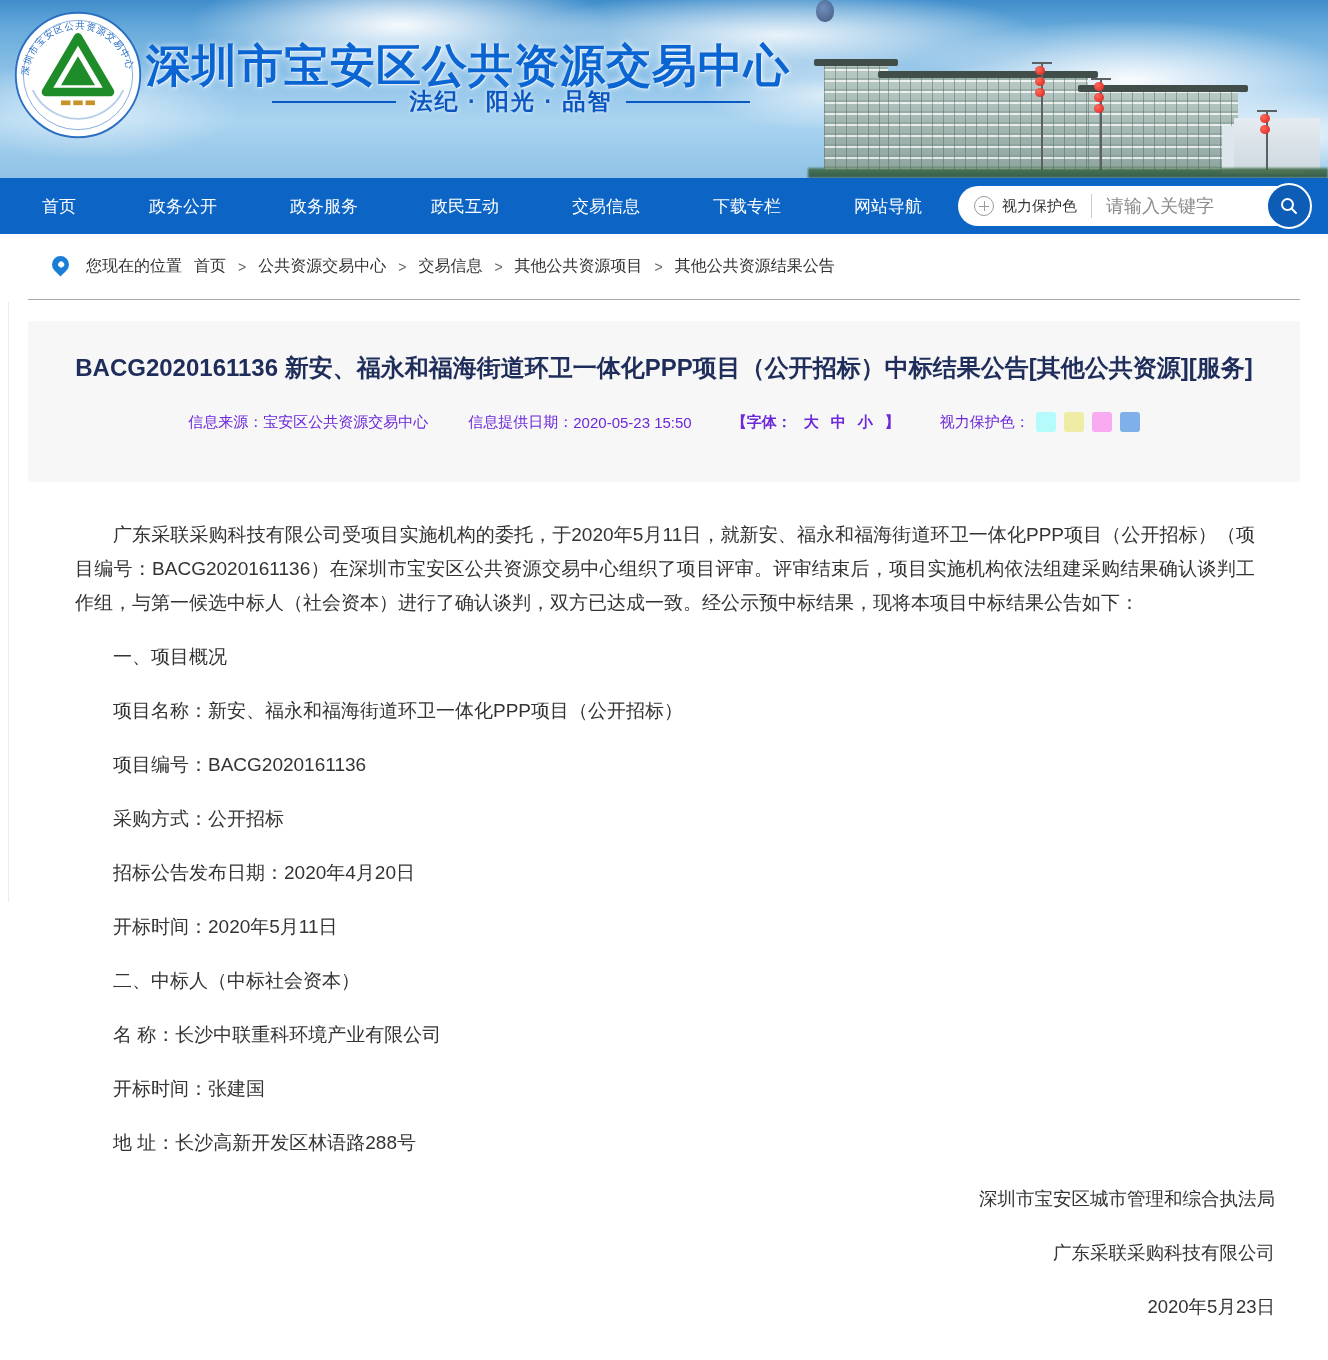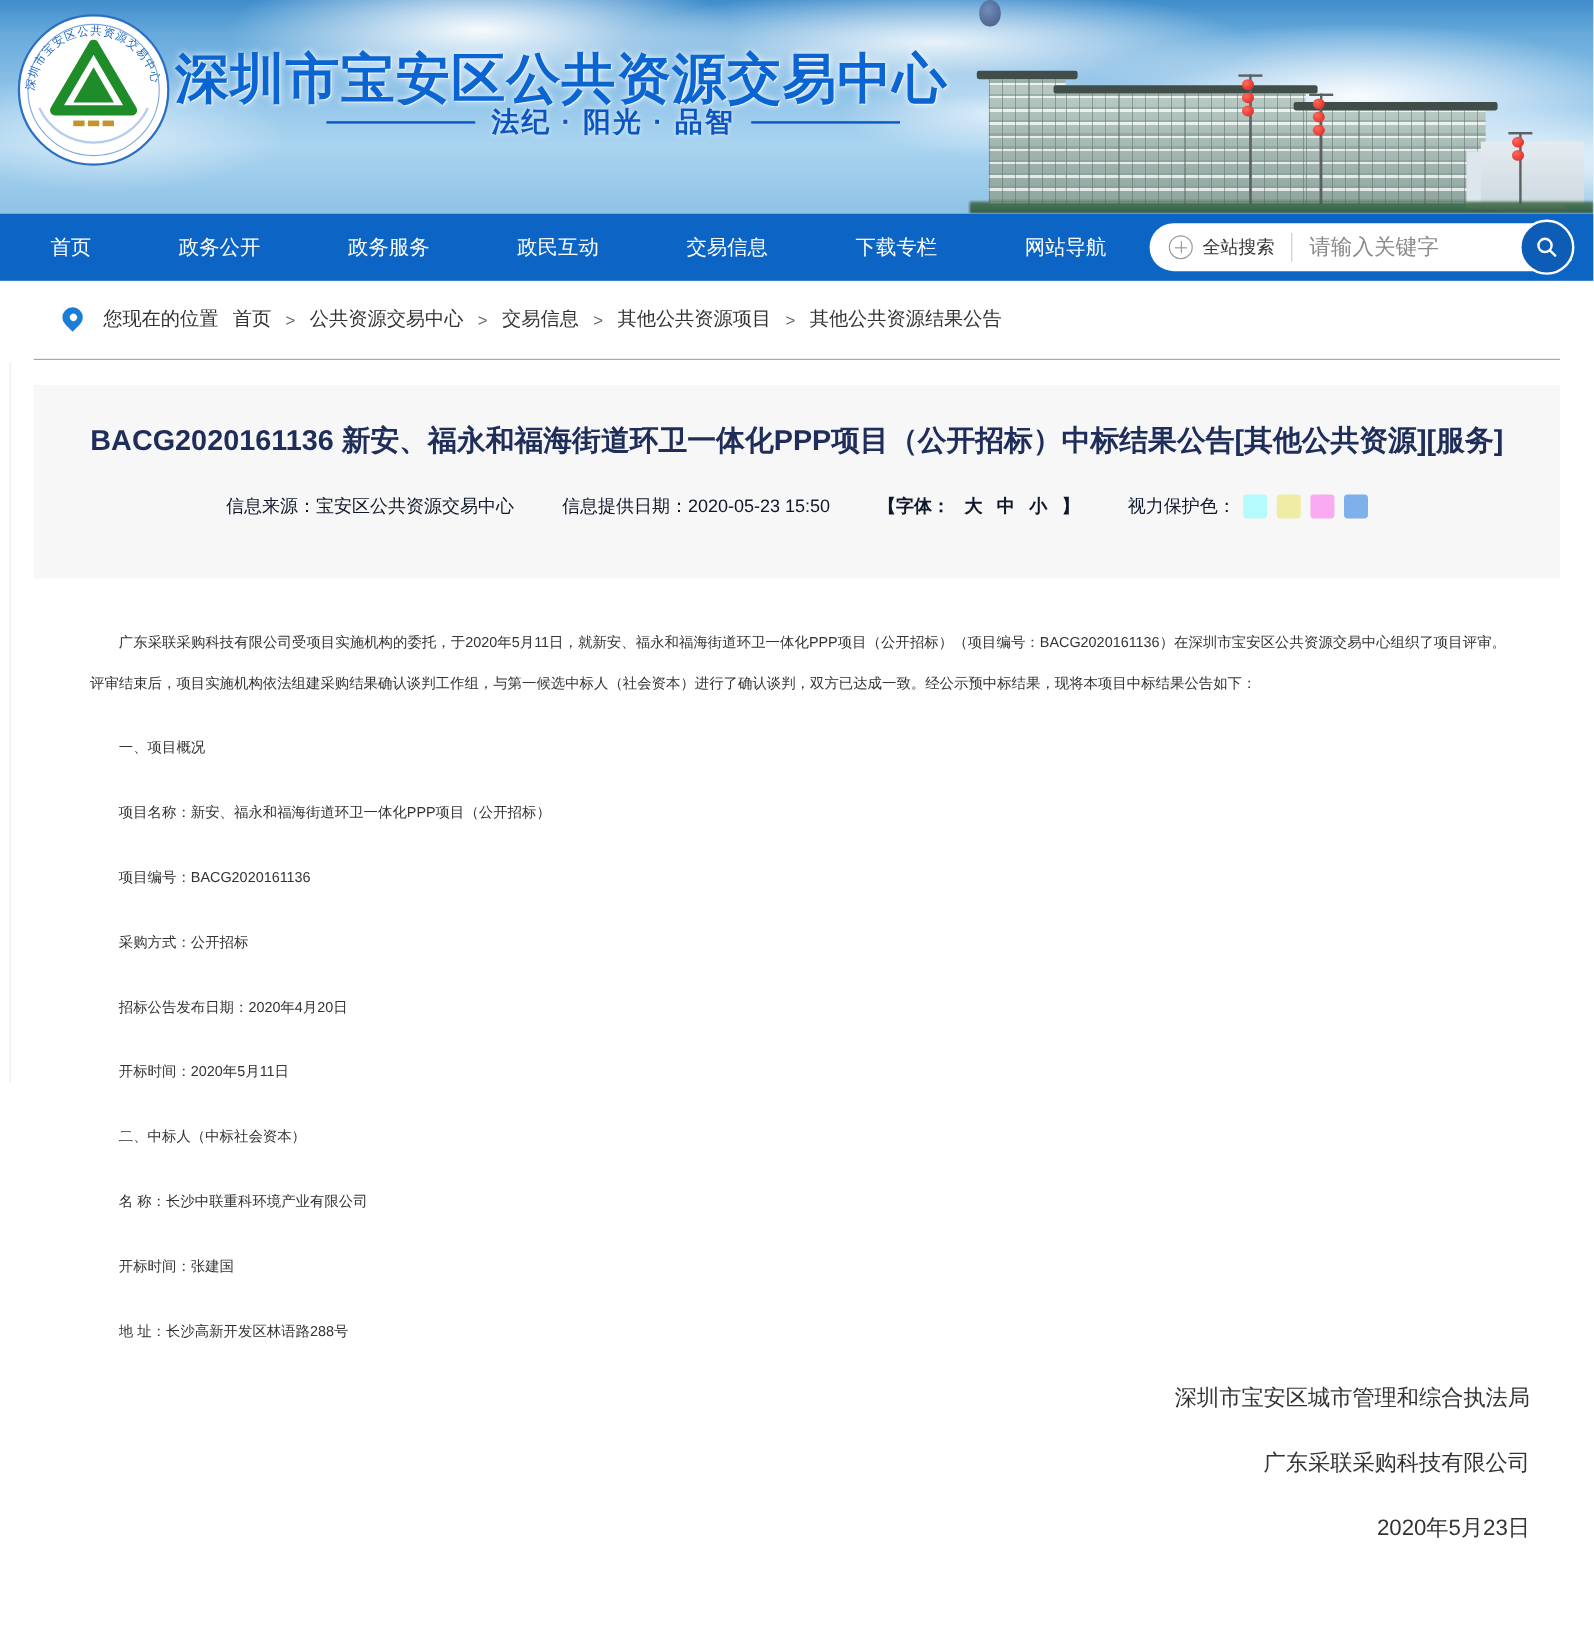--- a/index.html
+++ b/index.html
@@ -81,28 +81,28 @@
   .crumb-text { font-size:16px; color:#333; display:flex; align-items:center; gap:12px; white-space:nowrap;justify-content:center; }
   .crumb-link { cursor:pointer; }
   .crumb-sep { color:#666; font-size:14px; }
   .divider { height:1px; background:#a9a9a9; margin:0 28px; }
   .page-edge { position:absolute; left:8px; top:302px; width:1px; height:600px; background:#ececec; }
 
   
   .title-block { width:1272px; height:161px; margin:21px auto 0; background:#f7f7f7; text-align:center; }
   .article-title { padding-top:31px; font-size:24px; line-height:32px; color:#1f2d5a; font-weight:bold; }
   .meta-row { margin-top:28px; display:flex; justify-content:center; align-items:center; gap:40px;
-              font-size:15px; color:#0f172a; }
+              font-size:15px; color:#6d28d9; }
   .meta-item { display:flex; align-items:center; }
   .font-sizes { display:flex; align-items:center; gap:12px;font-weight:bold; }
   .font-size-opt { cursor:pointer; }
   .eye-colors { display:flex; align-items:center; gap:8px; margin-left:6px; }
   .swatch { width:20px; height:20px; border-radius:3px; cursor:pointer; }
 
-  .article-body { padding:36px 73px 0 75px; font-size:12px; color:#333; }
+  .article-body { padding:36px 73px 0 75px; font-size:19px; color:#333; }
   .article-body p { line-height:34px; text-indent:2em; margin:0 0 20px; }
   .article-body p.lead { text-align:justify; }
   .signatures { padding:2px 53px 0; text-align:right; font-size:18.5px; color:#333; }
   .signatures p { line-height:34px; margin:0 0 20px; }
 </style>
 </head>
 <body>
 
 <div class="banner">
   <div class="cloud c1"></div>
@@ -181,21 +181,21 @@
     <span class="nav-item">政务公开</span>
     <span class="nav-item">政务服务</span>
     <span class="nav-item">政民互动</span>
     <span class="nav-item">交易信息</span>
     <span class="nav-item">下载专栏</span>
     <span class="nav-item">网站导航</span>
   </div>
   <div class="search-pill">
     <span class="scope">
       <span class="plus-icon"></span>
-      <span class="scope-label">全站搜索</span>
+      <span class="scope-label">视力保护色</span>
     </span>
     <span class="v-div"></span>
     <input class="search-input" type="text" placeholder="请输入关键字" style="">
     <span class="search-btn">
       <svg width="20" height="20" viewBox="0 0 20 20">
         <circle cx="8.5" cy="8.5" r="5.5" fill="none" stroke="#fff" stroke-width="2"></circle>
         <line x1="12.8" y1="12.8" x2="17" y2="17" stroke="#fff" stroke-width="2" stroke-linecap="round"></line>
       </svg>
     </span>
   </div>

